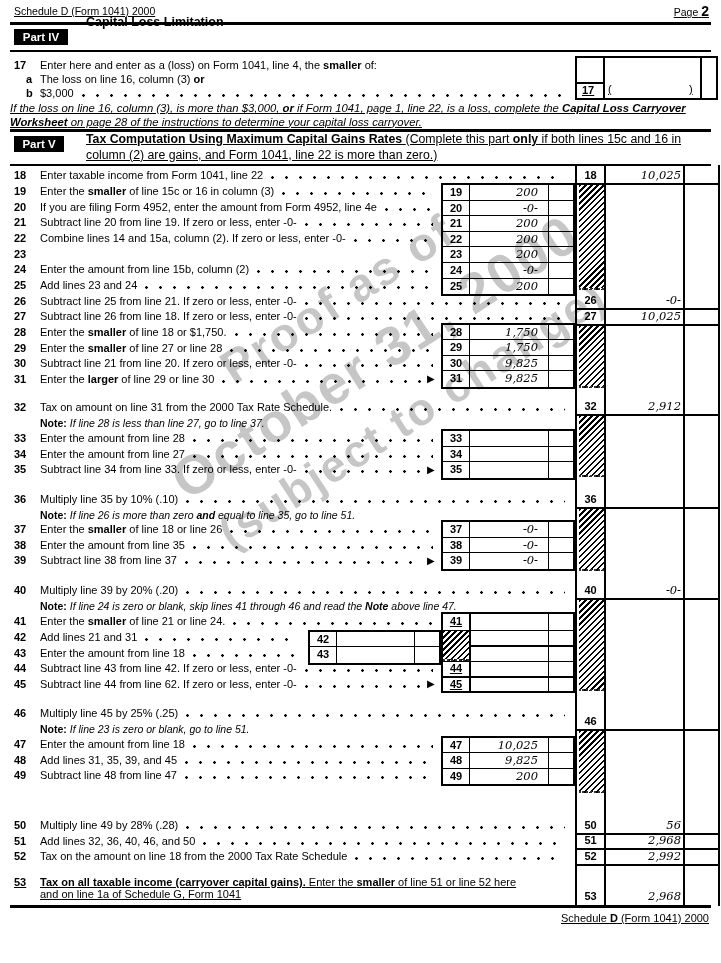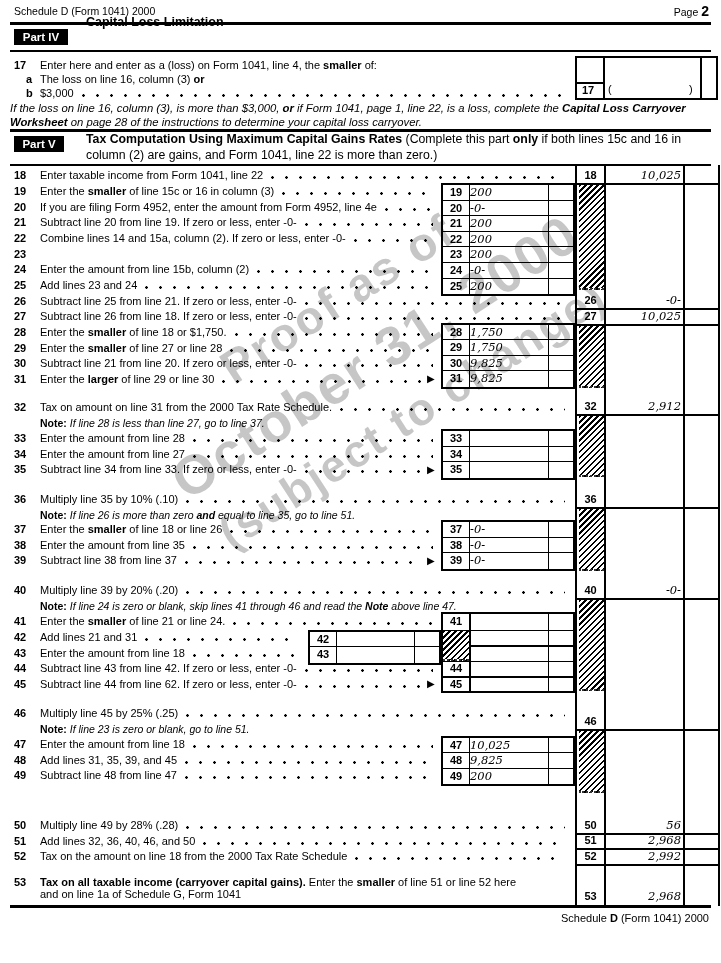--- a/index.html
+++ b/index.html
@@ -1,36 +1,36 @@
 <!DOCTYPE html>
 <html><head>
 <meta charset="utf-8">
 <style>
   html,body{margin:0;padding:0;background:#888;}
   #page{position:relative;width:721px;height:963px;background:#fff;color:#000;
         font-family:"Liberation Sans",sans-serif;font-size:11px;overflow:hidden;}
-  .abs{position:absolute;}
+  .abs{position:absolute;text-decoration:underline;}
   .b{font-weight:bold;}
   .i{font-style:italic;}
   .rule{position:absolute;left:10px;width:701px;background:#000;}
   
   .row{position:absolute;left:14px;height:15.5px;display:flex;align-items:center;white-space:nowrap;}
   .row .no{width:26px;font-weight:bold;flex:0 0 auto;}
   .row .lbl{flex:0 0 auto;}
   .row .dots{flex:1 1 auto;margin:0 5px 0 7px;height:5px;align-self:flex-end;margin-bottom:3px;
     background-image:radial-gradient(circle at 2.5px 2.5px,#000 1.15px,transparent 1.5px);
     background-size:14px 5px;background-repeat:repeat-x;}
   .note .lbl{font-size:10.5px;}
   .arrowmark{position:absolute;font-size:10px;line-height:10px;}
   
   .grp{position:absolute;left:441px;width:134px;border:2px solid #000;box-sizing:border-box;background:transparent;}
   .grow{display:flex;height:15.6px;box-sizing:border-box;border-bottom:1.5px solid #000;}
   .grow:last-child{border-bottom:none;}
   .gno{width:26px;flex:0 0 auto;border-right:1.5px solid #000;font-weight:bold;text-align:center;line-height:14px;}
-  .gval{flex:1 1 auto;border-right:1.5px solid #000;padding-right:10px;line-height:14px;}
+  .gval{flex:1 1 auto;border-right:1.5px solid #000;text-align:right;padding-right:10px;line-height:14px;}
   .gcts{width:24px;flex:0 0 auto;}
   .val{font-family:"DejaVu Serif",serif;font-style:italic;font-size:11.5px;}
   .hatch{background:repeating-linear-gradient(135deg,#000 0 1.6px,#fff 1.6px 4.2px);}
   .dotedge{border-bottom:2px dotted #333;box-sizing:border-box;}
   
   #rcol{position:absolute;left:575px;top:165px;width:143px;height:741px;border-left:2px solid #000;box-sizing:border-box;}
   #rcol .vl{position:absolute;top:0;bottom:0;width:1.5px;background:#000;}
   #rcol .hl{position:absolute;left:0;width:143px;height:2px;background:#000;}
   .rrow{position:absolute;left:0;width:143px;height:15.5px;display:flex;align-items:center;}
   .rrow .rno{width:27px;text-align:center;font-weight:bold;flex:0 0 auto;}

